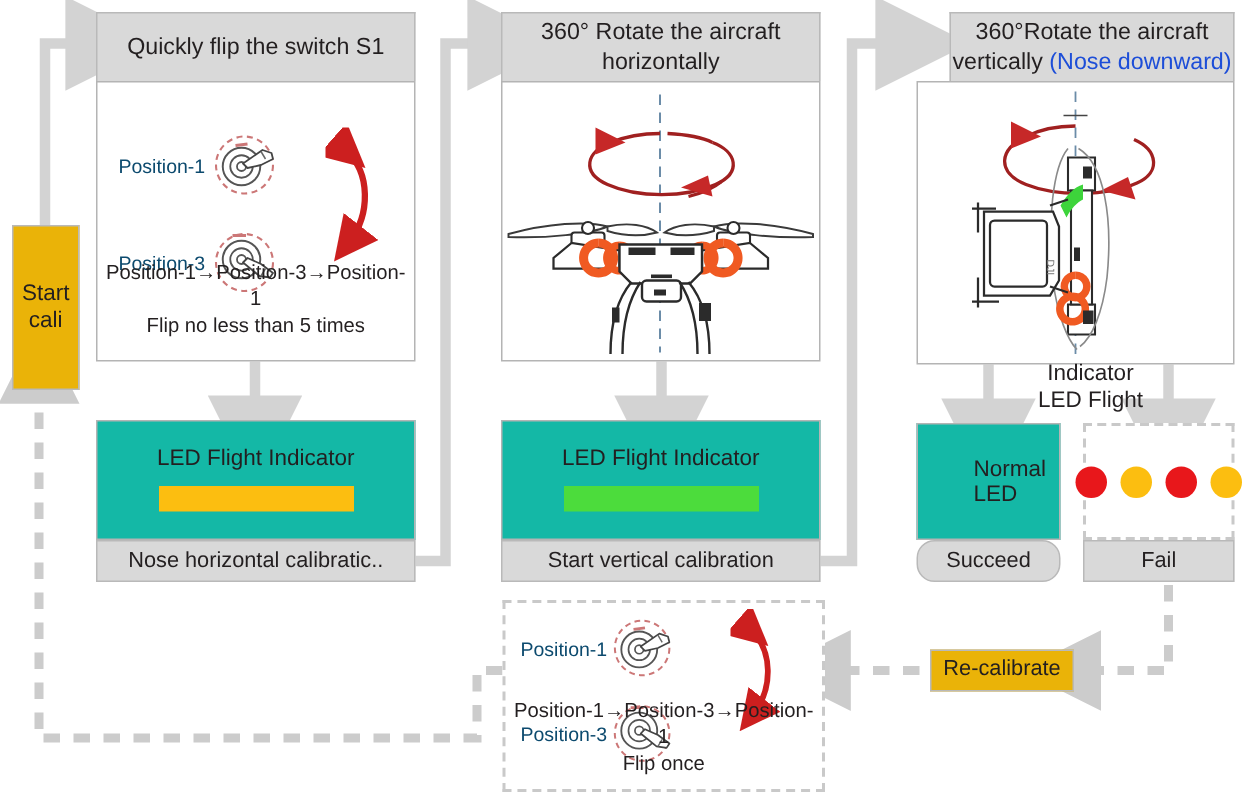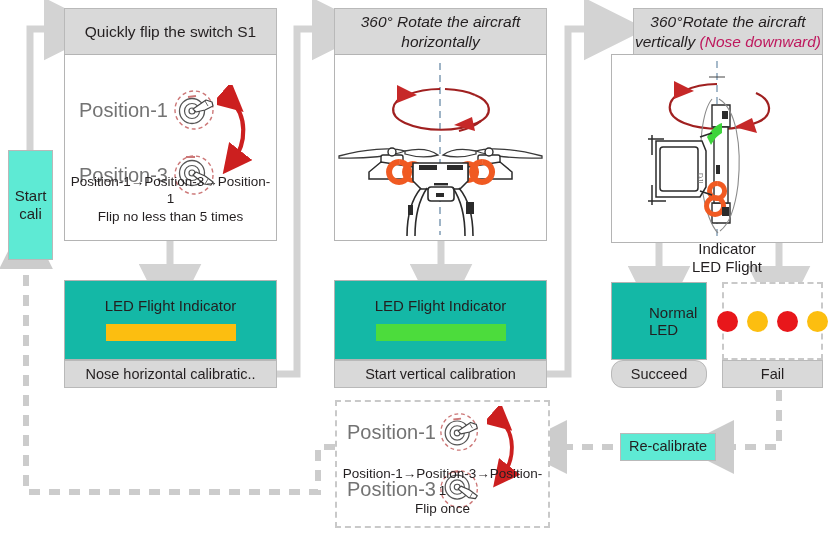--- a/index.html
+++ b/index.html
@@ -11,21 +11,21 @@
     overflow:hidden;
     position:relative;
   }
   #stage{position:absolute;left:0;top:0;width:829px;height:535px;}
   #wires{position:absolute;left:0;top:0;width:829px;height:535px;pointer-events:none;}
 
   .node{position:absolute;box-sizing:border-box;}
 
   
   .gbox{
-    background:#5eead4;
+    background:#eab308;
     border:1px solid #b9b9b9;
     display:flex;align-items:center;justify-content:center;
     text-align:center;
     font-size:15px;
     line-height:1.18;
     color:#231f20;
   }
   .wbox{
     background:#14b8a6;
     border:1px solid #b4b4b4;
@@ -43,22 +43,22 @@
     height:46px;
     background:#d9d9d9;
     border:1px solid #b9b9b9;
     border-bottom:none;
     display:flex;align-items:center;justify-content:center;
     text-align:center;
     font-size:15.5px;
     line-height:1.25;
     box-sizing:border-box;
   }
-  .cap.two{height:46px;font-style:italic;}
-  .red{color:#be185d;}
+  .cap.two{height:46px;}
+  .red{color:#1d4ed8;}
 
   
   .foot{
     background:#d9d9d9;
     border:1px solid #b9b9b9;
     display:flex;align-items:center;justify-content:center;
     font-size:14.5px;
     box-sizing:border-box;
   }
 
@@ -71,21 +71,21 @@
 
   .ledlabel{
     width:100%;text-align:center;font-size:15px;color:#231f20;
   }
   .ledbar{
     width:130px;height:17px;margin:10px auto 0 auto;
   }
   .dotrow{display:flex;gap:9px;align-items:center;justify-content:center;}
   .dot{width:21px;height:21px;border-radius:50%;}
 
-  .postxt{font-size:20px;color:#737373;}
+  .postxt{font-size:13px;color:#0c4a6e;}
   .smalltxt{font-size:13.5px;color:#231f20;text-align:center;line-height:1.32;}
 
   svg{display:block;}
 </style>
 </head>
 <body>
 
 <div id="stage">
 
   <svg id="wires" viewBox="0 0 829 535">

